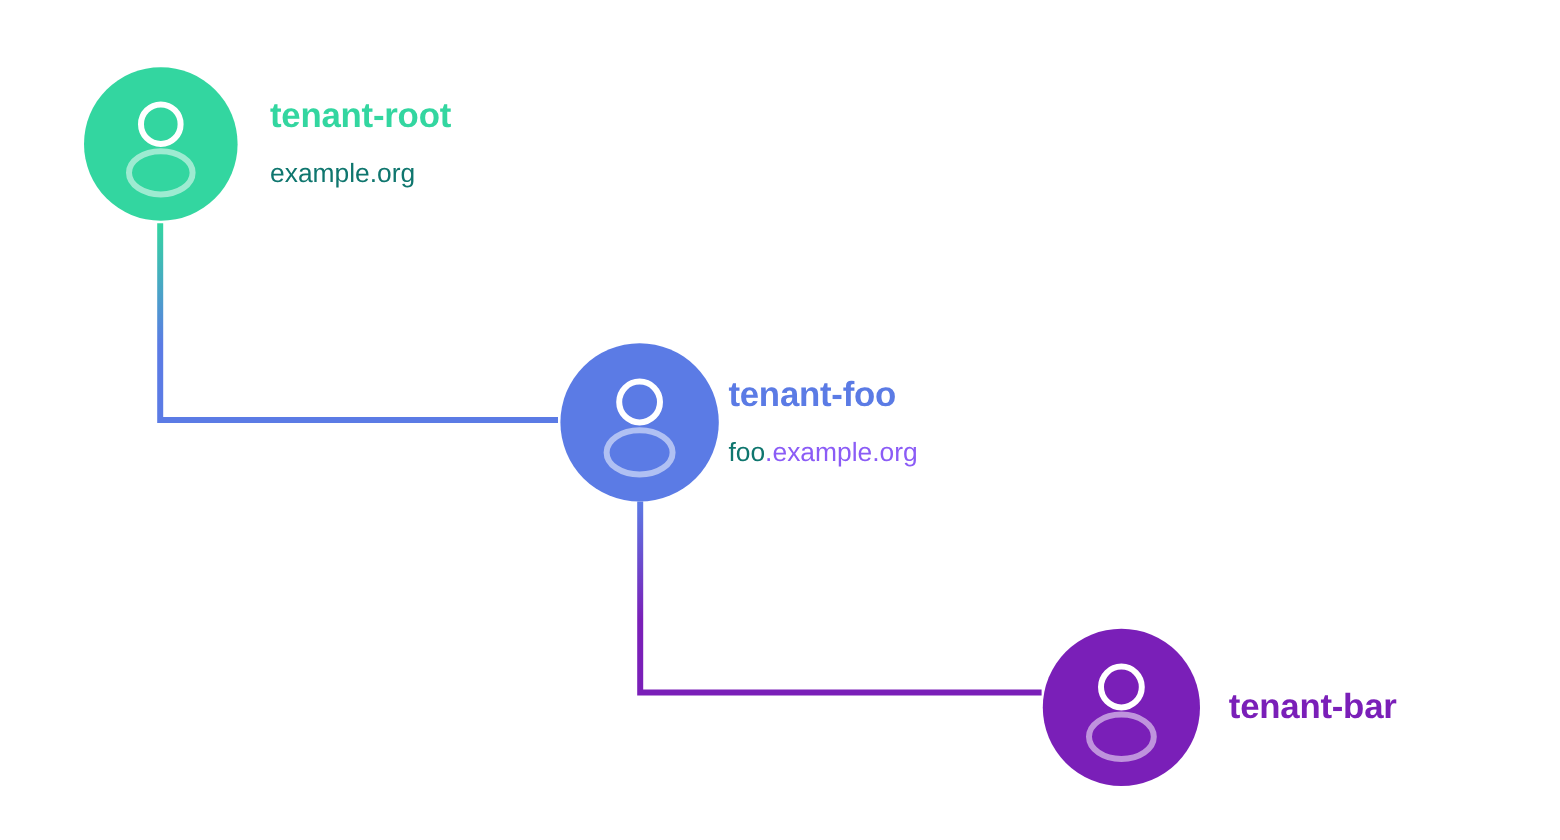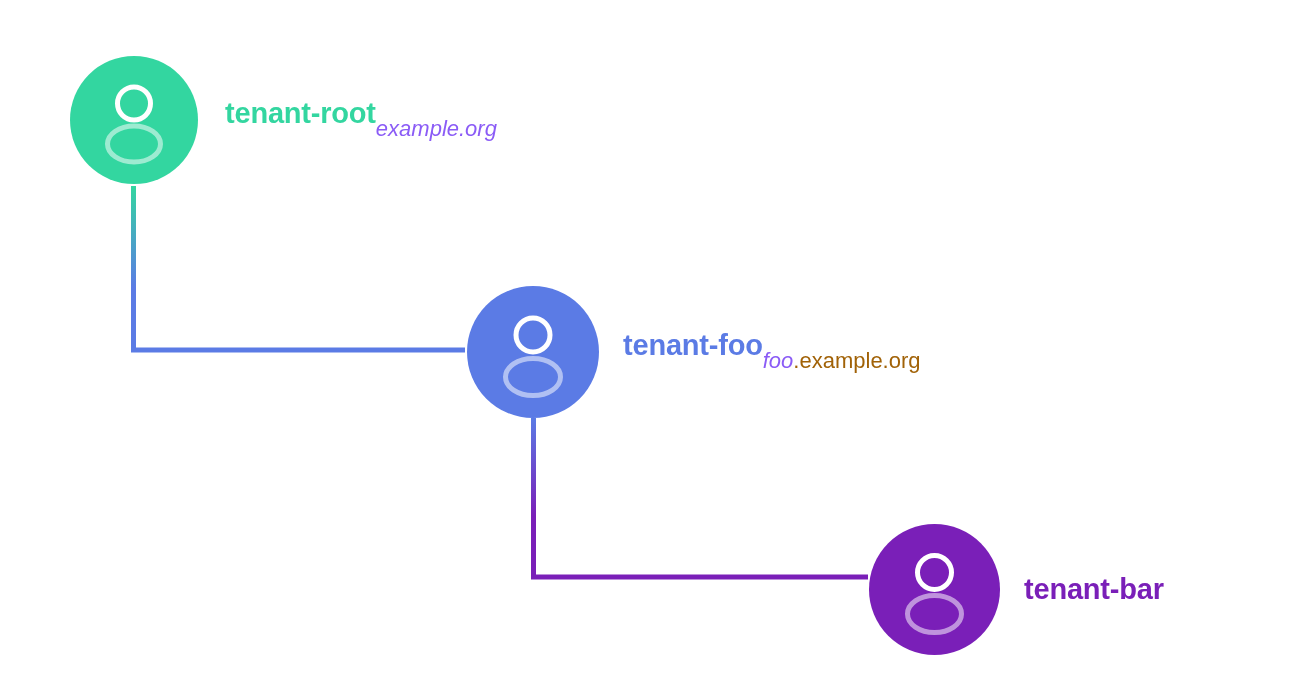--- a/index.html
+++ b/index.html
@@ -38,51 +38,51 @@
     flex: 0 0 auto;
     display: block;
   }
   .node-avatar svg {
     display: block;
     width: 100%;
     height: 100%;
   }
   .node-text {
     display: flex;
-    flex-direction: row;
+    flex-direction: column;
     justify-content: center;
   }
   .node-title {
     font-weight: bold;
     font-size: 29px;
     letter-spacing: -0.2px;
     line-height: 1.1;
     white-space: nowrap;
   }
   .node-subtitle {
     font-size: 22px;
     line-height: 1.1;
     white-space: nowrap;
     color: #2b2b2b;
     margin-top: 19px;
   }
-  .sub-strong { color: #8b5cf6; font-style: italic; }
-  .sub-muted  { color: #a16207; }
+  .sub-strong { color: #0f766e; }
+  .sub-muted  { color: #8b5cf6; }
 
   
   #node-root { left: 70px;  top: 56px;  }
   #node-foo  { left: 467px; top: 286px; }
   #node-bar  { left: 869px; top: 524px; }
 
   #node-root .node-avatar { width: 128px; height: 128px; }
   #node-foo  .node-avatar { width: 132px; height: 132px; }
   #node-bar  .node-avatar { width: 131px; height: 131px; }
 
   #node-root .node-text { margin-left: 27px; }
-  #node-foo  .node-text { margin-left: 24px; }
+  #node-foo  .node-text { margin-left: 8px; }
   #node-bar  .node-text { margin-left: 24px; }
 </style>
 </head>
 <body>
 
 <div id="canvas">
 
   <svg id="edge-layer" viewBox="0 0 1300 700">
     <defs>
       <linearGradient id="grad-root-foo" x1="0" y1="0" x2="0" y2="1">

